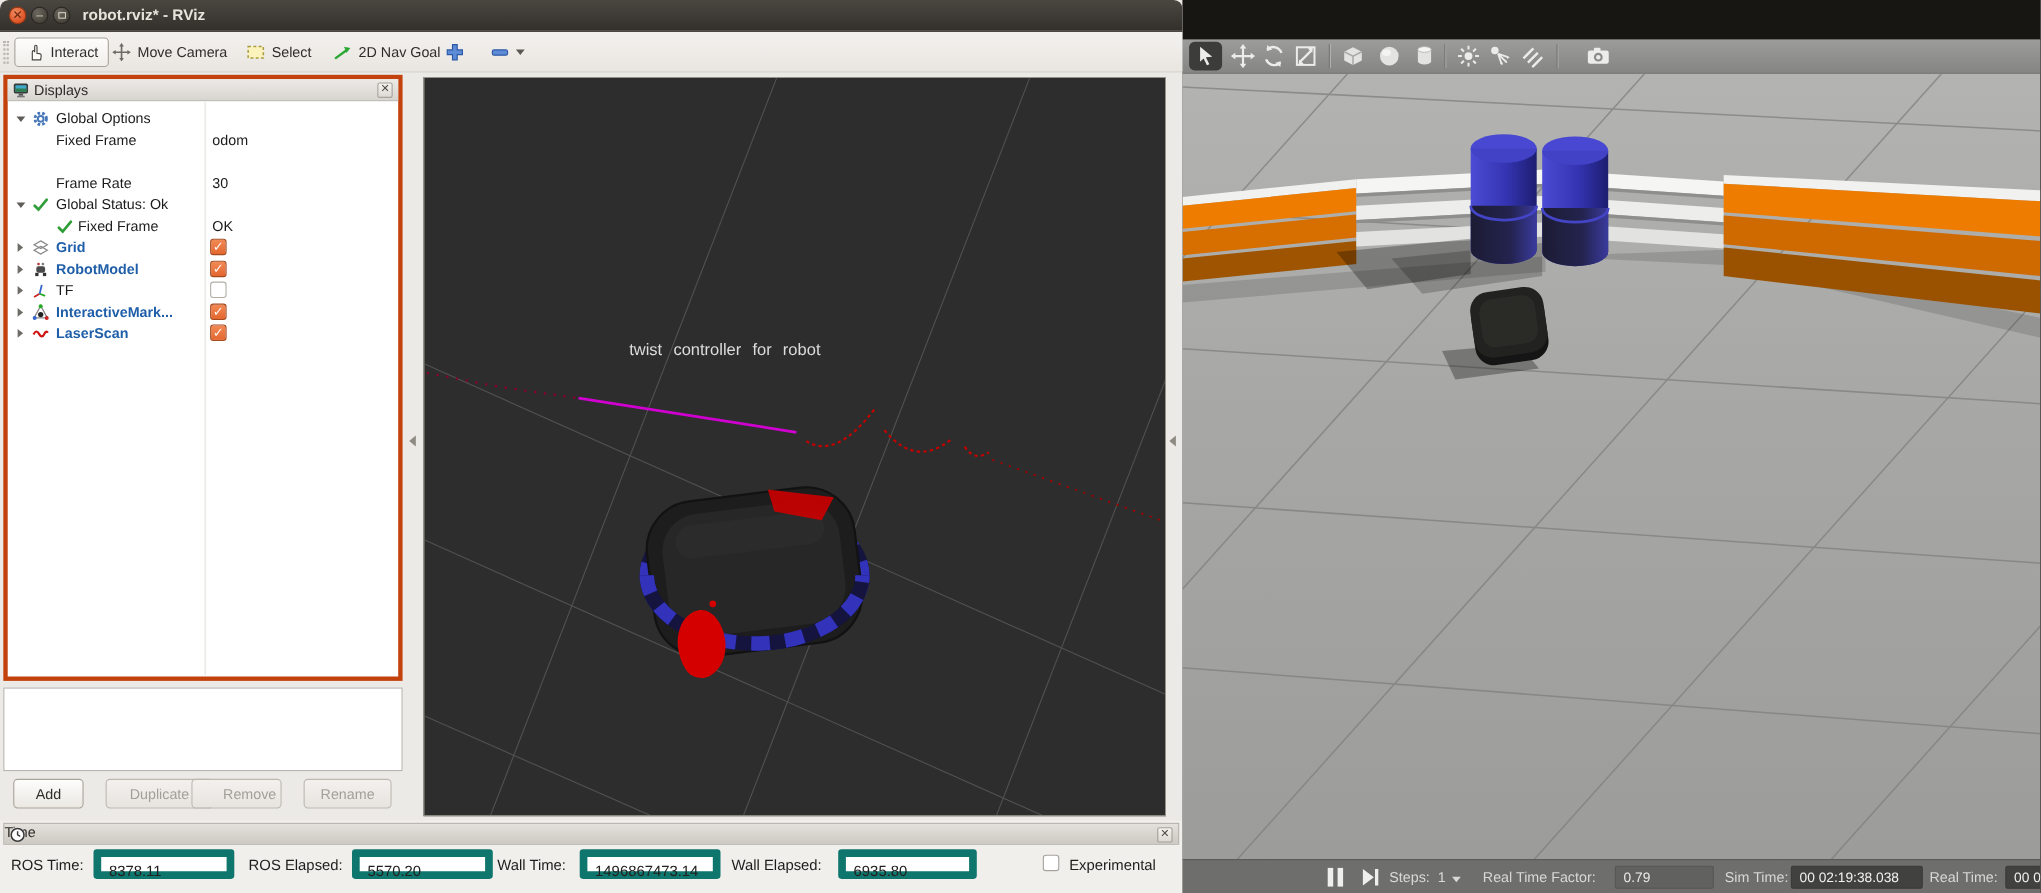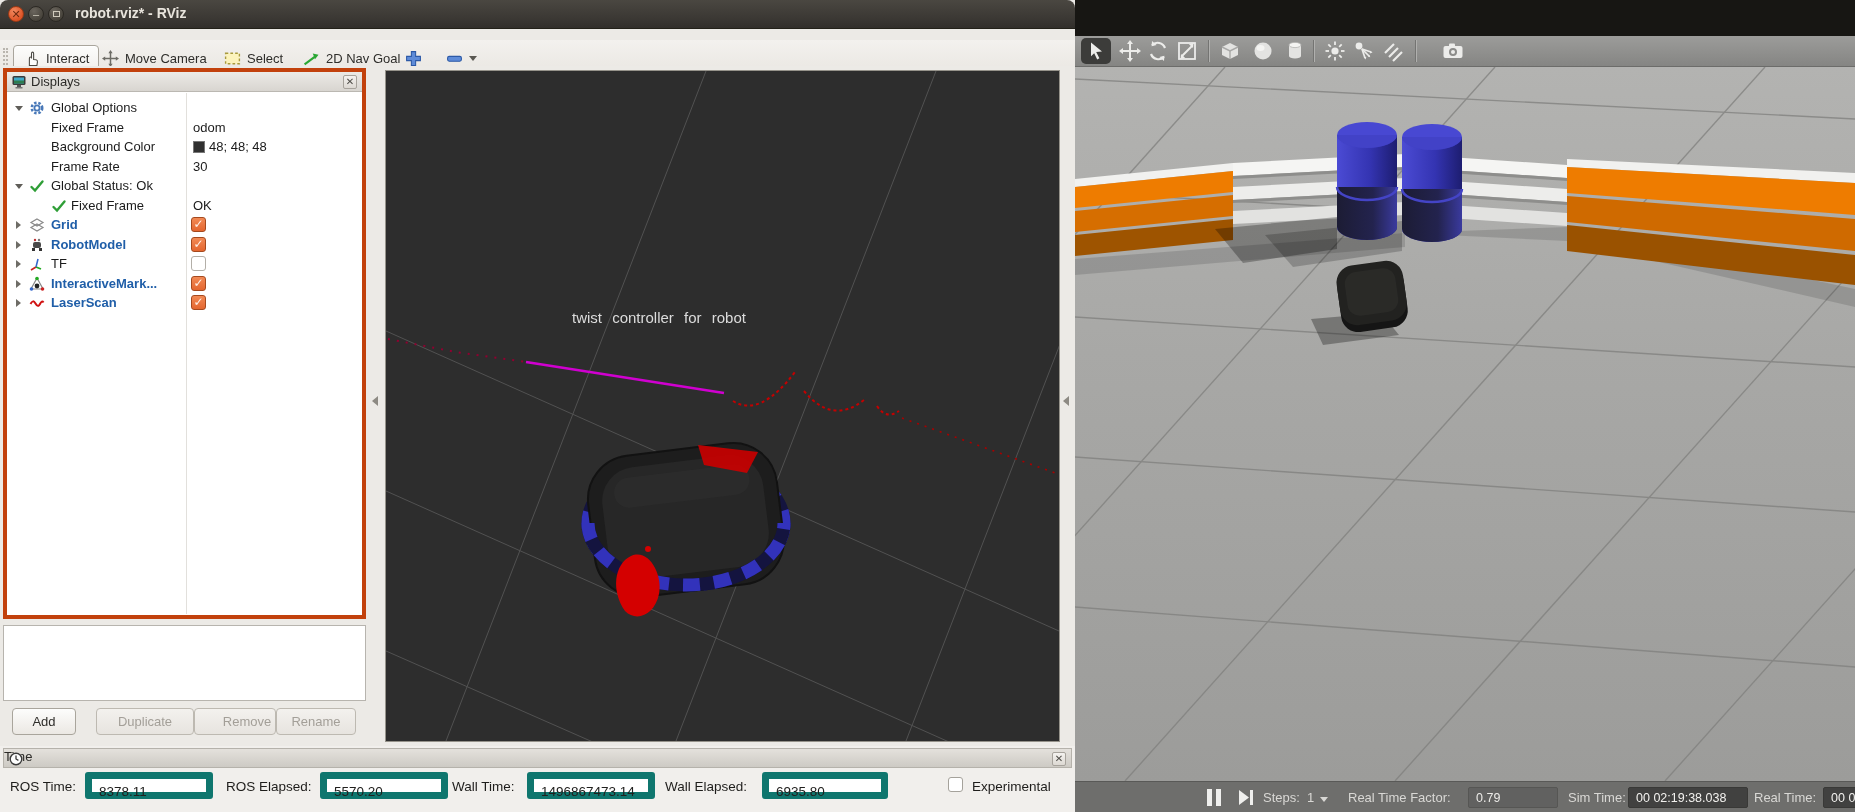--- a/index.html
+++ b/index.html
@@ -20,21 +20,21 @@
     font-size:11px; line-height:1; }
   .winbtn.close { left:8px;  background:radial-gradient(circle at 35% 30%,#f2895f,#dd5427 70%);
     border:1px solid #9c3a15; color:#6d2a10; font-weight:bold; }
   .winbtn.min, .winbtn.max { background:radial-gradient(circle at 35% 30%,#6b665e,#46423a 75%);
     border:1px solid #2b2823; color:#cfcabc; }
   .winbtn.min { left:28px; } .winbtn.max { left:48px; }
   .maxglyph { width:7px; height:6px; border:1px solid #cfcabc; display:block; }
   .wintitle { position:absolute; left:75px; top:5px; font-size:14px; font-weight:bold; color:#e8e4dc; }
 
   
-  .rviz-toolbar { left:0; top:40px; width:1183px; height:37px;
+  .rviz-toolbar { left:0; top:29px; width:1183px; height:37px;
     background:linear-gradient(#f3f1ee,#e9e6e1); border-bottom:1px solid #cfccc5; }
   .grip { position:absolute; left:3px; top:8px; width:5px; height:21px;
     border-left:2px dotted #b9b5ae; border-right:2px dotted #b9b5ae; }
   .tbtn { position:absolute; top:5px; height:27px; display:flex; align-items:center; gap:6px;
     font-size:13px; color:#2e2d2a; padding:0 9px; border-radius:4px; }
   .tbtn.selected { background:linear-gradient(#fdfdfc,#f1efeb);
     border:1px solid #a9a59c; box-shadow:inset 0 1px 0 #fff; }
   .ticon16 { width:17px; height:17px; display:block; }
   .caret-down { width:0; height:0; border-left:4px solid transparent; border-right:4px solid transparent;
     border-top:5px solid #5a5852; display:inline-block; }
@@ -213,24 +213,20 @@
             <circle cx="8" cy="8" r="2.6" fill="none" stroke="#4878b8" stroke-width="1.8"></circle>
           </svg>
           <span class="rlabel">Global Options</span>
         </div>
 
         <div class="trow" style="top:45.5px;">
           <span class="rlabel child-noicon">Fixed Frame</span>
           <span class="rvalue">odom</span>
         </div>
 
-        <div class="trow" style="top:65px;">
-          <span class="rlabel child-noicon">Background Color</span>
-          <span class="rvalue"><span class="swatch"></span><span>48; 48; 48</span></span>
-        </div>
 
         <div class="trow" style="top:84.5px;">
           <span class="rlabel child-noicon">Frame Rate</span>
           <span class="rvalue">30</span>
         </div>
 
         <div class="trow" style="top:104px;">
           <span class="exp-open"></span>
           <svg class="ricon" viewBox="0 0 16 16">
             <path d="M2.5 9 L6 12.5 L13.5 3.5" fill="none" stroke="#2f9e37" stroke-width="2.4" stroke-linecap="round"></path>
@@ -308,21 +304,21 @@
           <span class="cb checked">
               <span class="cbmark">✓</span>
             </span>
         </div>
       </div>
 
       <div id="desc-box" class="abs"></div>
 
       <button class="dbtn" style="left:12px;width:64px;">Add</button>
       <button class="dbtn disabled" style="left:96px;width:98px;">Duplicate</button>
-      <button class="dbtn disabled" style="left:194px;width:82px;padding-left:24px;">Remove</button>
+      <button class="dbtn disabled" style="left:174px;width:82px;padding-left:24px;">Remove</button>
       <button class="dbtn disabled" style="left:276px;width:80px;">Rename</button>
 
       <span class="split-arrow" style="left:372px;"></span>
       <span class="split-arrow" style="left:1063px;"></span>
 
       <div id="rviz-viewport" class="abs">
         <svg width="673" height="670" viewBox="0 0 673 670">
           <rect x="0" y="0" width="673" height="670" fill="#2d2d2d"></rect>
 
           <g stroke="#7d7d7d" stroke-width="1" opacity="0.45">

